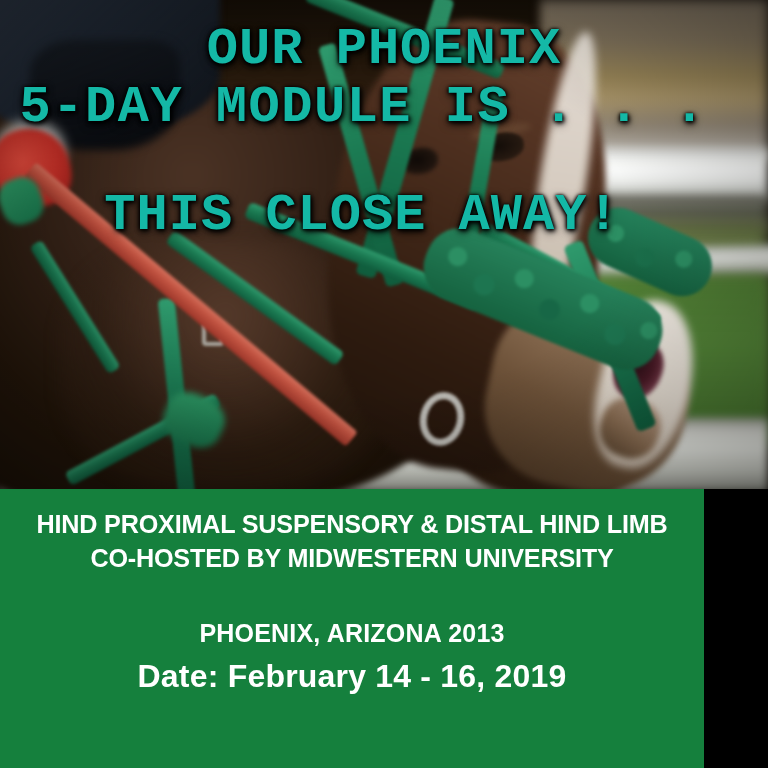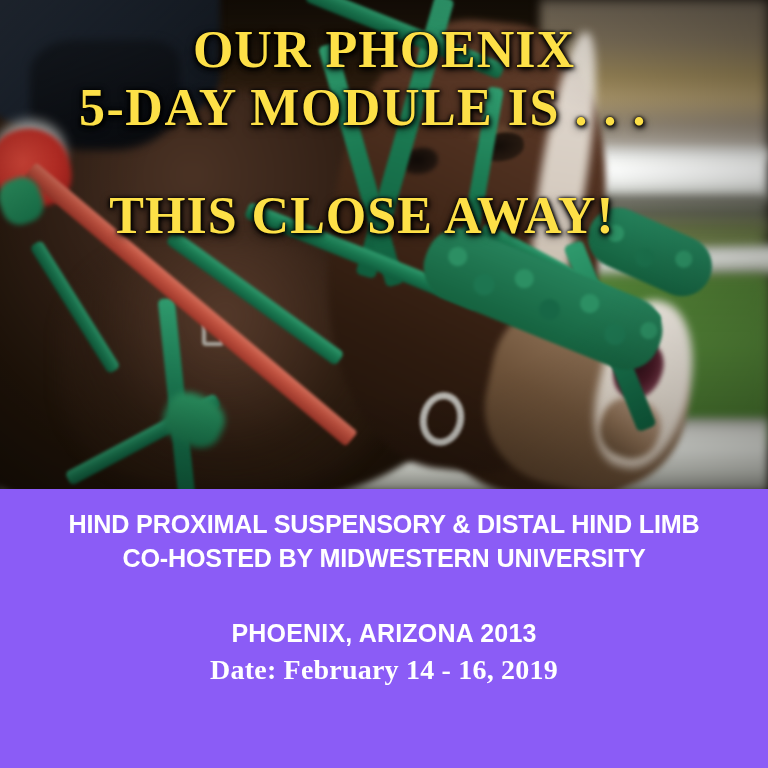--- a/index.html
+++ b/index.html
@@ -294,42 +294,42 @@
   }
 
   
   .headline {
     position:absolute; left:0; top:0; width:768px; height:489px;
     pointer-events:none;
   }
   .hl {
     position:absolute;
     width:100%;
-    color:#fde047;
-    font-family:Liberation Serif, serif;
+    color:#14b8a6;
+    font-family:Liberation Mono, monospace;
     font-weight:bold;
     font-variant:small-caps;
     text-align:center;
     white-space:nowrap;
     letter-spacing:1px;
     text-shadow:
       0 0 3px rgba(0,0,0,.95),
       2px 2px 5px rgba(0,0,0,.9),
       -1px 1px 4px rgba(0,0,0,.8),
       0 3px 10px rgba(0,0,0,.7);
   }
   .hl-1 { top:22px;  font-size:52px; line-height:56px; }
   .hl-2 { top:80px;  font-size:52px; line-height:56px; letter-spacing:1.5px; text-indent:-42px; }
   .hl-3 { top:188px; font-size:52px; line-height:56px; text-indent:-44px; }
 
   
   .band {
     position:absolute;
-    left:0; top:489px; width:768px; height:279px;
-    background:#8b5cf6;
+    left:0; top:489px; width:704px; height:279px;
+    background:#15803d;
   }
   .band-line {
     width:100%;
     text-align:center;
     color:#ffffff;
     font-family:"Liberation Sans Narrow","Liberation Sans", sans-serif;
     font-weight:bold;
     white-space:nowrap;
   }
   .b1 {
@@ -343,24 +343,23 @@
     font-size:26.5px; line-height:34px;
     letter-spacing:-0.2px;
     transform:scaleX(.95);
   }
   .b3 {
     position:absolute; top:128px;
     font-size:25px; line-height:32px;
     letter-spacing:.2px;
   }
   .b4 {
-    position:absolute; top:165px;
-    font-size:28px; line-height:32px;
+    position:absolute; top:171px;
+    font-size:32px; line-height:32px;
     letter-spacing:.2px;
-    font-family:Liberation Serif, serif;
   }
 
   
   .vignette {
     position:absolute; left:0; top:0; width:768px; height:489px;
     background:radial-gradient(ellipse at 50% 45%, rgba(0,0,0,0) 45%, rgba(0,0,0,.35) 100%);
     pointer-events:none;
   }
 </style>
 </head>

